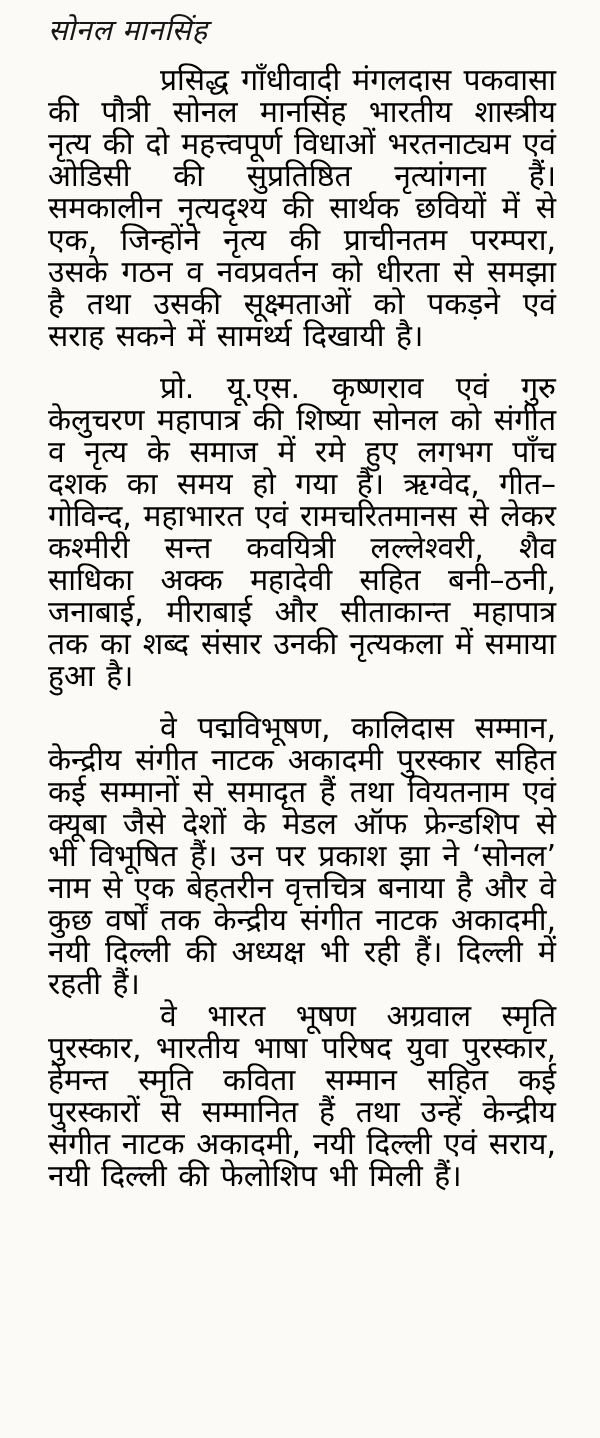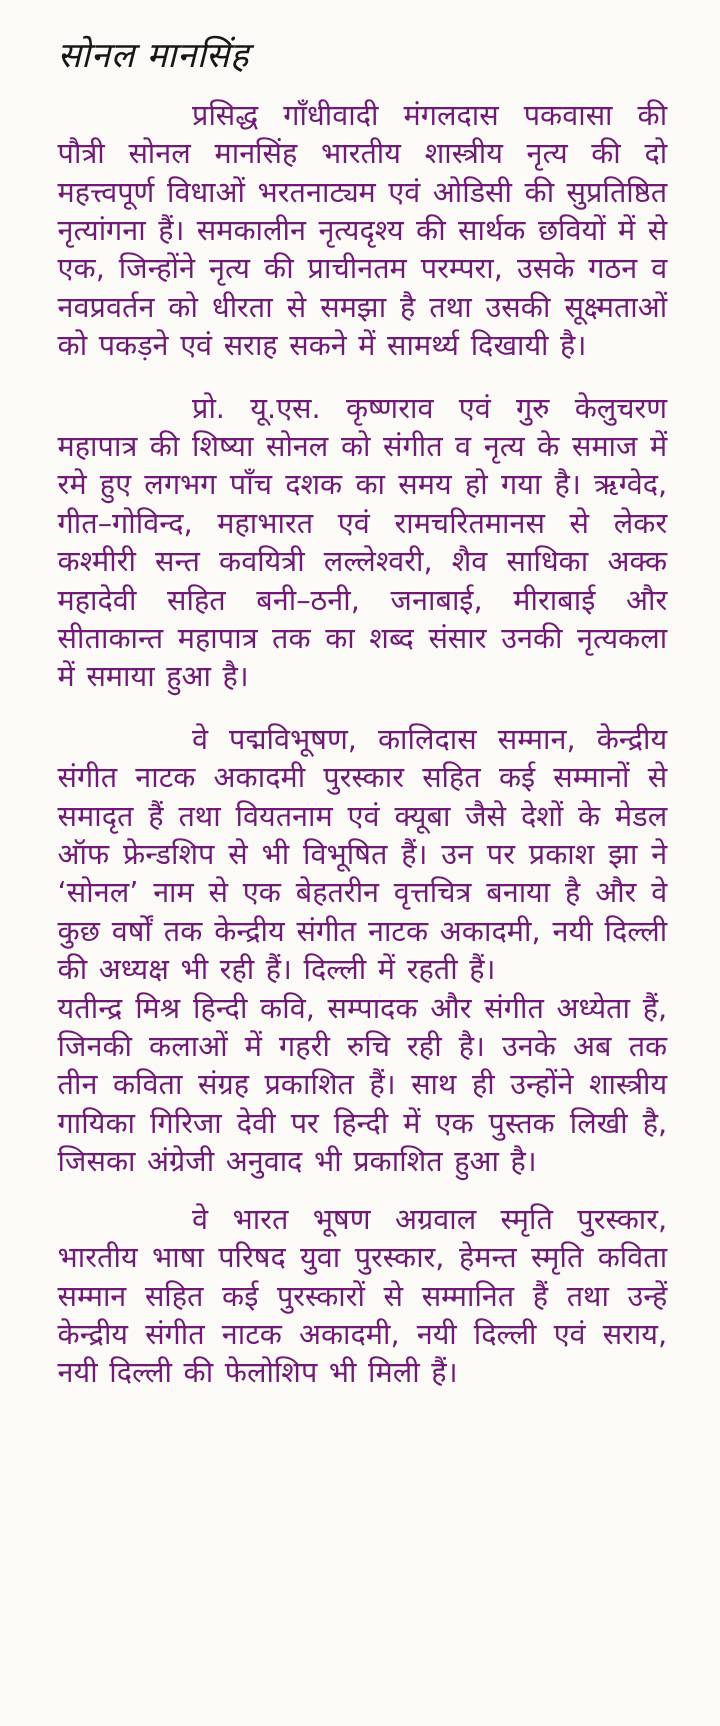--- a/index.html
+++ b/index.html
@@ -10,47 +10,47 @@
   }
   body {
     height: 1438px;
     overflow: hidden;
   }
   .page {
     width: 600px;
     height: 1438px;
     background: #fbfaf7;
     color: #1c1c1c;
-    padding: 28px 44px 20px 48px;
+    padding: 12px 44px 20px 48px;
   }
   .heading {
     font-style: italic;
     font-weight: 400;
     font-size: 29px;
     line-height: 36px;
     letter-spacing: 0.5px;
     color: #161616;
   }
   .heading-left {
     text-align: left;
     margin-bottom: 16px;
   }
   .heading-center {
     text-align: center;
     padding-left: 148px; 
     margin-top: 54px;
     margin-bottom: 22px;
   }
   .para {
-    font-size: 24px;
+    font-size: 30px;
     line-height: 32px;
     text-align: justify;
     text-justify: inter-word;
     word-spacing: 2px;
-    color: #701a75;
+    color: #000000;
     margin-bottom: 20px;
   }
   .para.indent { text-indent: 112px; }
   .para.no-indent { text-indent: 0; }
   .section-2 .para { margin-bottom: 16px; }
   .para:last-child { margin-bottom: 0; }
 </style>
 </head>
 <body>
 
@@ -61,19 +61,18 @@
 
     <p class="para indent">प्रसिद्ध गाँधीवादी मंगलदास पकवासा की पौत्री सोनल मानसिंह भारतीय शास्त्रीय नृत्य की दो महत्त्वपूर्ण विधाओं भरतनाट्यम एवं ओडिसी की सुप्रतिष्ठित नृत्यांगना हैं। समकालीन नृत्यदृश्य की सार्थक छवियों में से एक, जिन्होंने नृत्य की प्राचीनतम परम्परा, उसके गठन व नवप्रवर्तन को धीरता से समझा है तथा उसकी सूक्ष्मताओं को पकड़ने एवं सराह सकने में सामर्थ्य दिखायी है।</p>
 
     <p class="para indent">प्रो. यू.एस. कृष्णराव एवं गुरु केलुचरण महापात्र की शिष्या सोनल को संगीत व नृत्य के समाज में रमे हुए लगभग पाँच दशक का समय हो गया है। ऋग्वेद, गीत–गोविन्द, महाभारत एवं रामचरितमानस से लेकर कश्मीरी सन्त कवयित्री लल्लेश्वरी, शैव साधिका अक्क महादेवी सहित बनी–ठनी, जनाबाई, मीराबाई और सीताकान्त महापात्र तक का शब्द संसार उनकी नृत्यकला में समाया हुआ है।</p>
 
     <p class="para indent">वे पद्मविभूषण, कालिदास सम्मान, केन्द्रीय संगीत नाटक अकादमी पुरस्कार सहित कई सम्मानों से समादृत हैं तथा वियतनाम एवं क्यूबा जैसे देशों के मेडल ऑफ फ्रेन्डशिप से भी विभूषित हैं। उन पर प्रकाश झा ने ‘सोनल’ नाम से एक बेहतरीन वृत्तचित्र बनाया है और वे कुछ वर्षों तक केन्द्रीय संगीत नाटक अकादमी, नयी दिल्ली की अध्यक्ष भी रही हैं। दिल्ली में रहती हैं।</p>
   </section>
 
   <section class="section-2">
 
-    <p class="para no-indent">यतीन्द्र मिश्र हिन्दी कवि, सम्पादक और संगीत अध्येता हैं, जिनकी कलाओं में गहरी रुचि रही है। उनके अब तक तीन कविता संग्रह प्रकाशित हैं। साथ ही उन्होंने शास्त्रीय गायिका गिरिजा देवी पर हिन्दी में एक पुस्तक लिखी है, जिसका अंग्रेजी अनुवाद भी प्रकाशित हुआ है।</p>
 
     <p class="para indent">वे भारत भूषण अग्रवाल स्मृति पुरस्कार, भारतीय भाषा परिषद युवा पुरस्कार, हेमन्त स्मृति कविता सम्मान सहित कई पुरस्कारों से सम्मानित हैं तथा उन्हें केन्द्रीय संगीत नाटक अकादमी, नयी दिल्ली एवं सराय, नयी दिल्ली की फेलोशिप भी मिली हैं।</p>
 
   </section>
 
 </main>
 
 </body></html>

